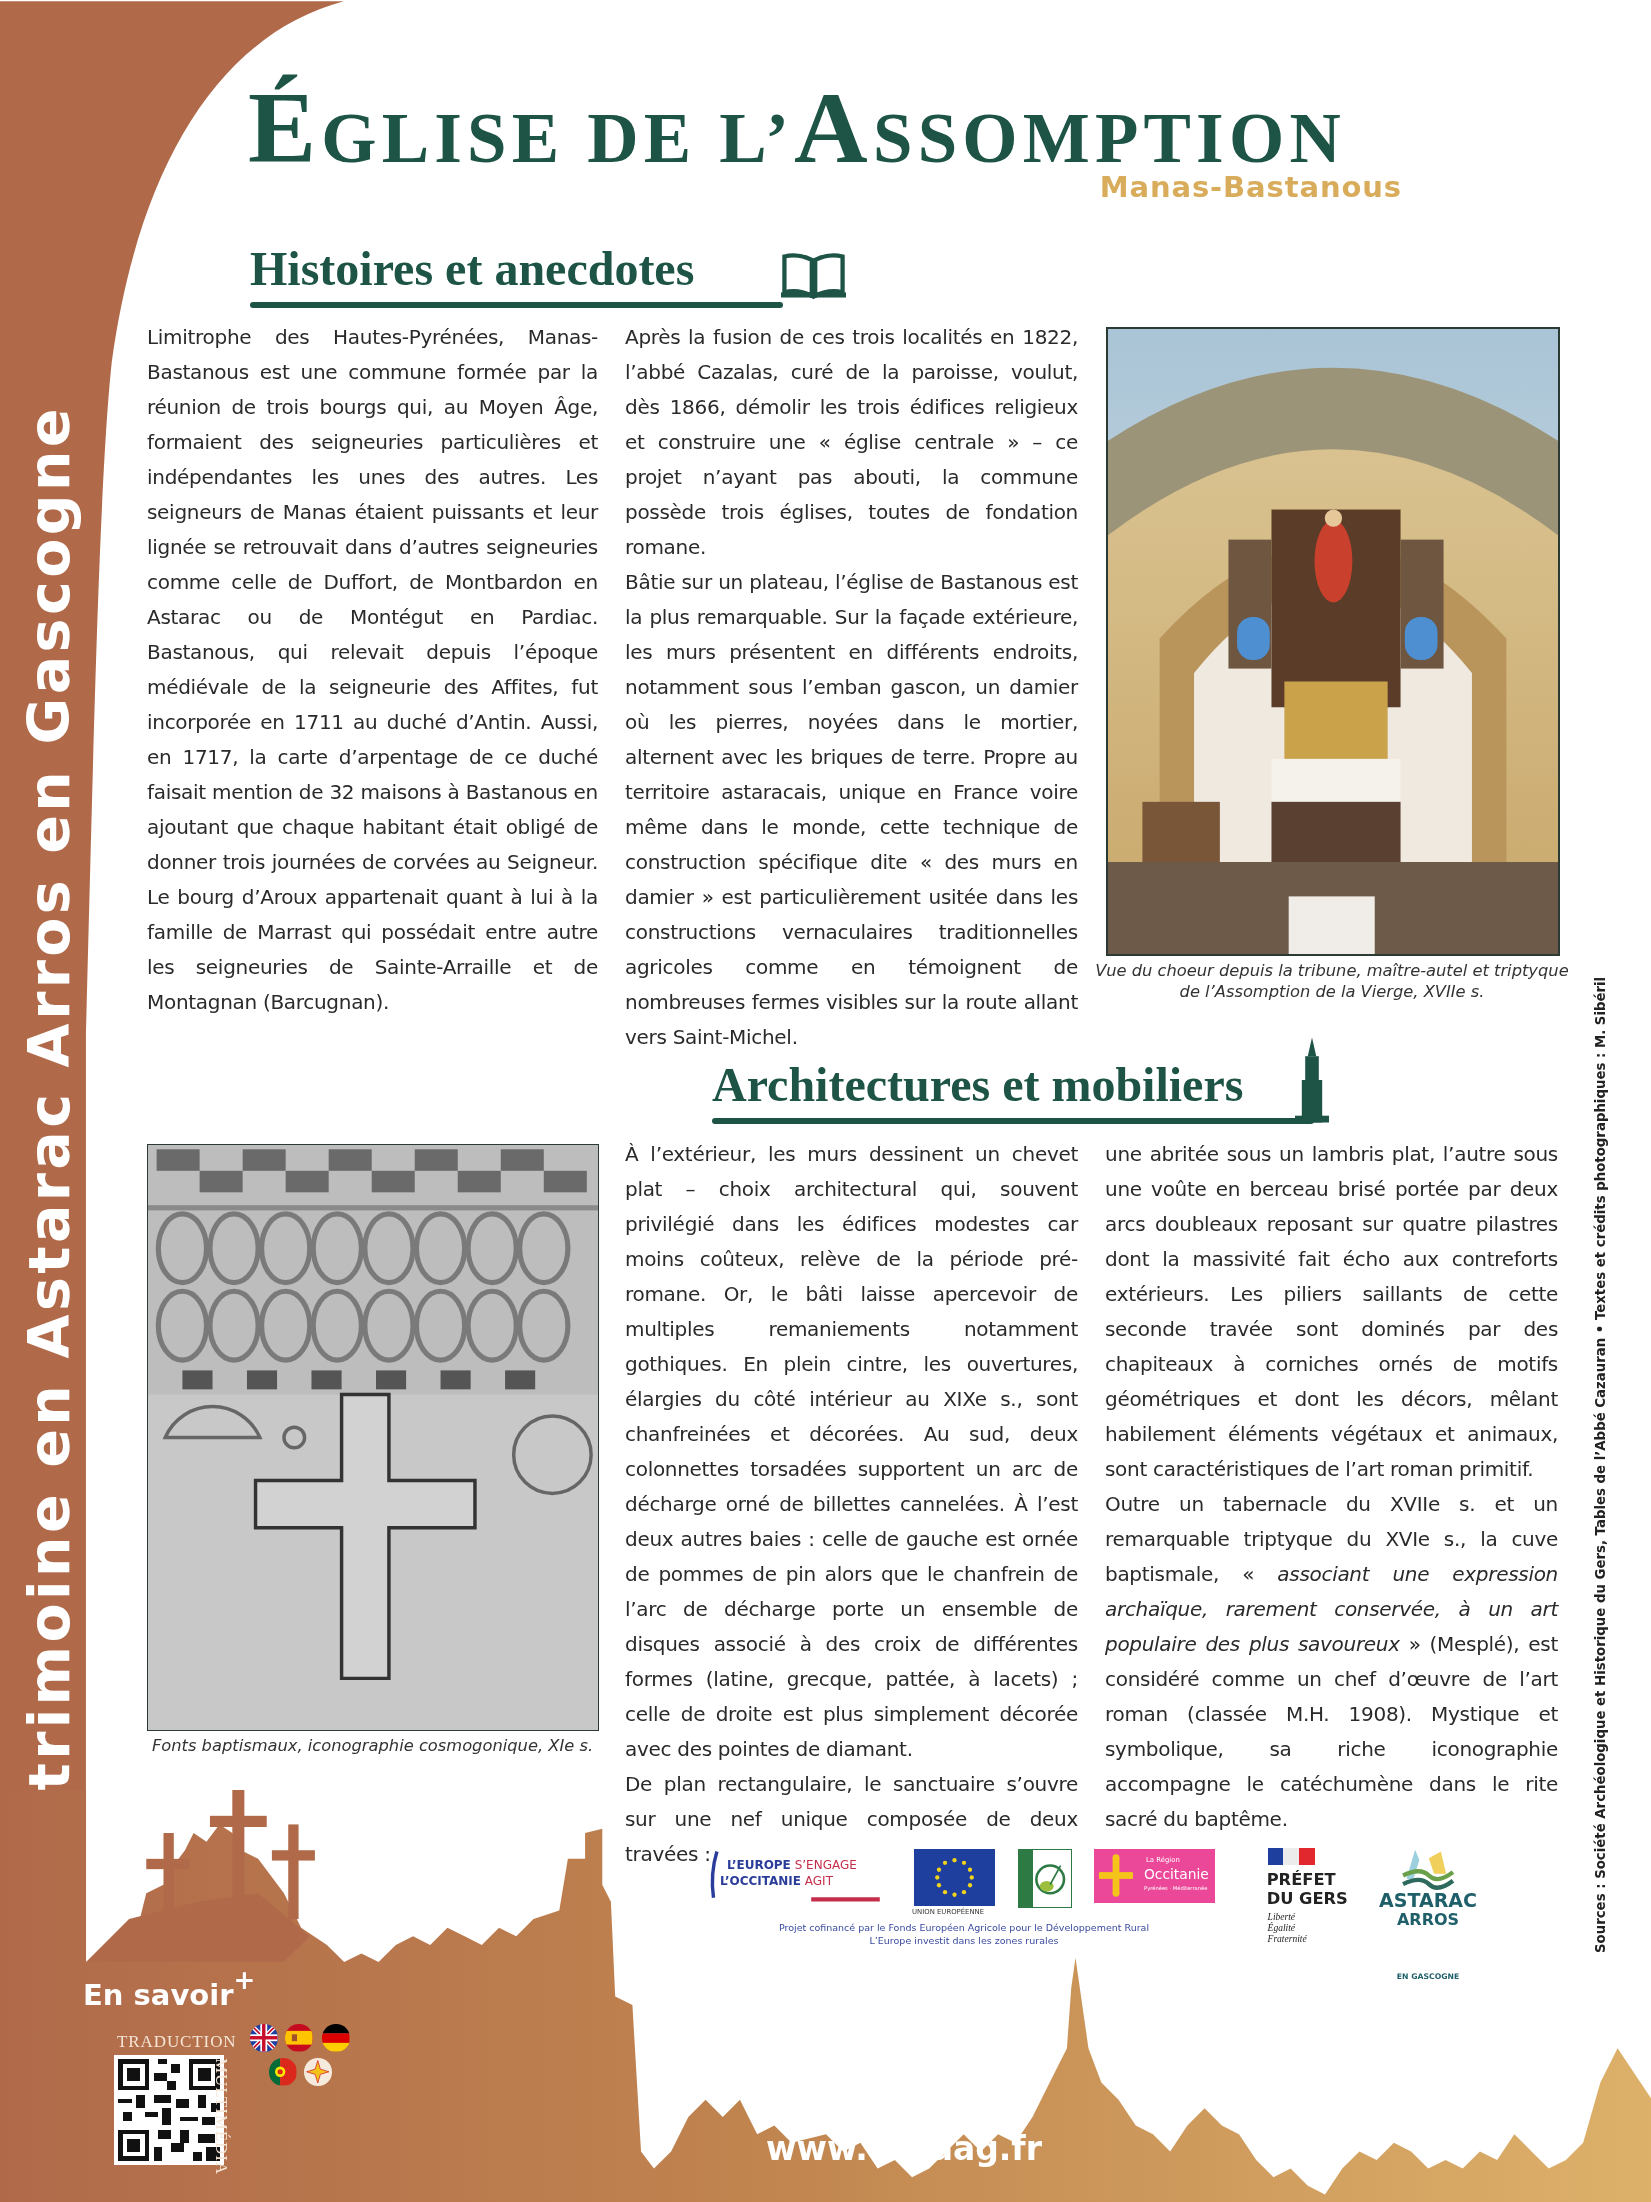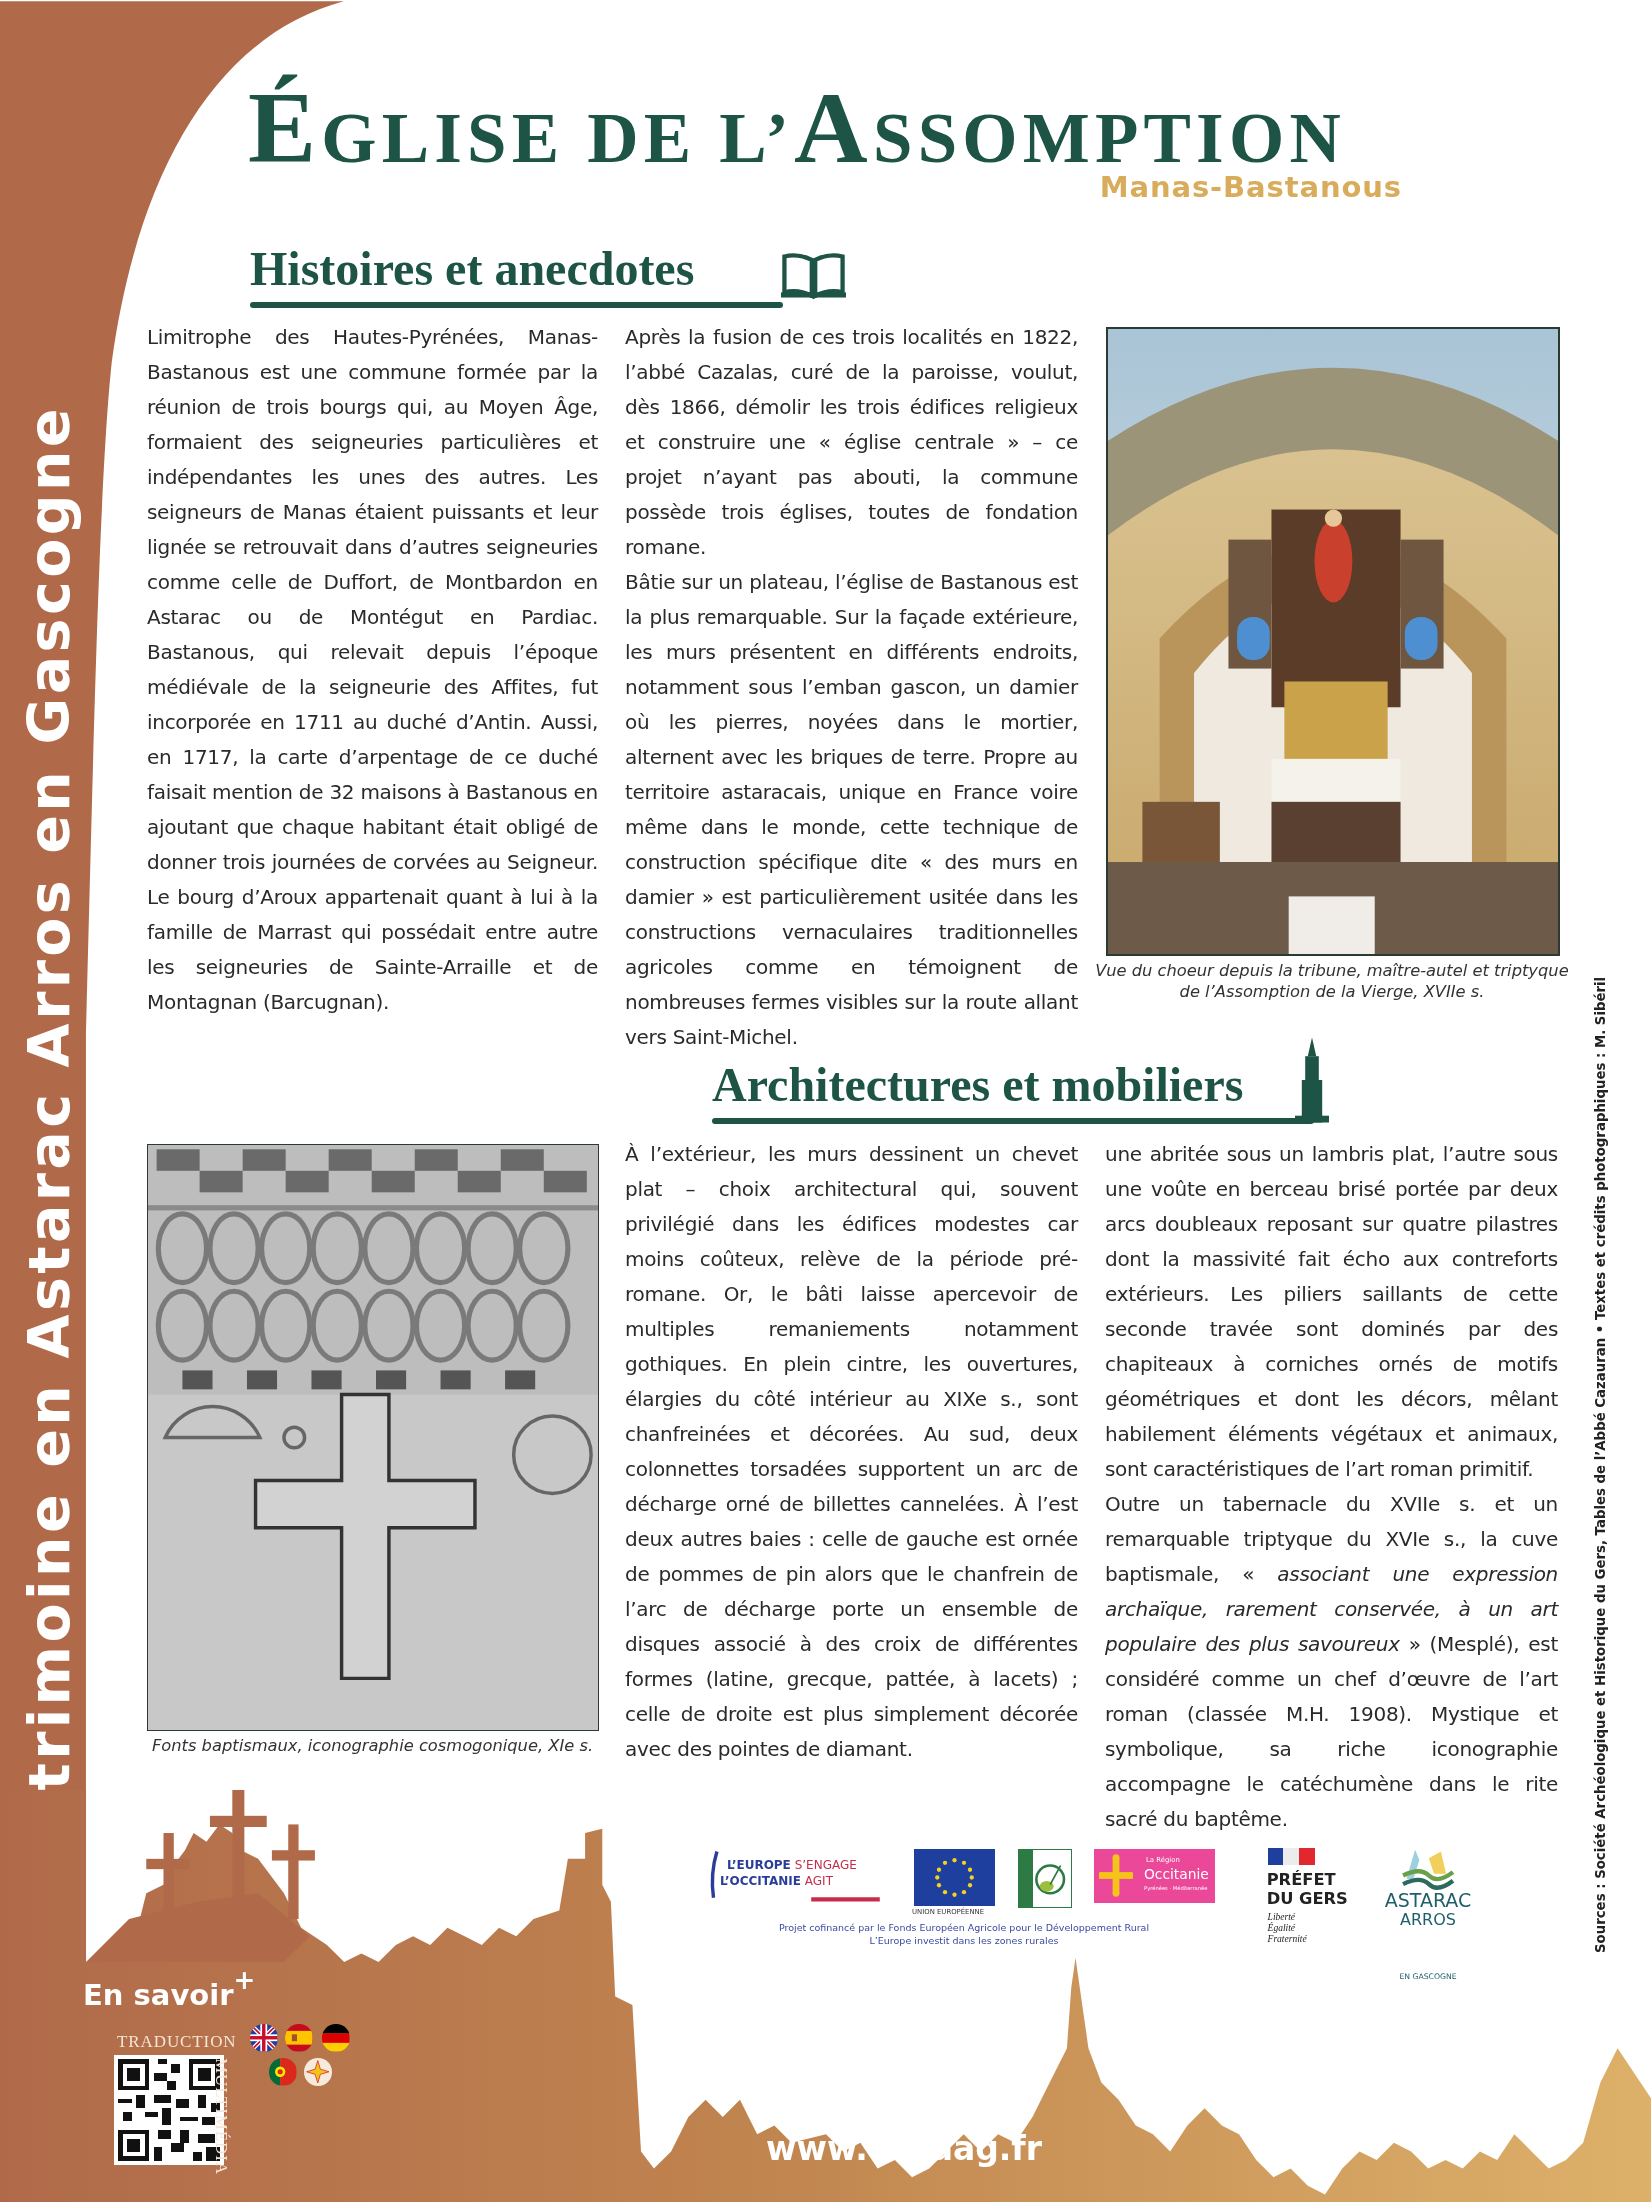--- a/index.html
+++ b/index.html
@@ -160,20 +160,21 @@
     <path d="M20,340 A60,60 0 0 1 130,340 Z" fill="none" stroke="#666" stroke-width="4"></path>
     <circle cx="170" cy="340" r="12" fill="none" stroke="#666" stroke-width="4"></circle>
     <circle cx="470" cy="360" r="45" fill="none" stroke="#666" stroke-width="4"></circle>
     <path d="M225,290 L280,290 L280,390 L380,390 L380,445 L280,445 L280,620 L225,620 L225,445 L125,445 L125,390 L225,390 Z" fill="#d2d2d2" stroke="#333" stroke-width="4"></path>
   </svg>
 </div>
 <div class="caption" style="left:138px; top:1736px; width:469px;">Fonts baptismaux, iconographie cosmogonique, XIe s.</div>
 
 <div class="col" style="left:625px; top:1137px; width:453px;">
   <p>À l’extérieur, les murs dessinent un chevet plat – choix architectural qui, souvent privilégié dans les édifices modestes car moins coûteux, relève de la période pré-romane. Or, le bâti laisse apercevoir de multiples remaniements notamment gothiques. En plein cintre, les ouvertures, élargies du côté intérieur au XIXe s., sont chanfreinées et décorées. Au sud, deux colonnettes torsadées supportent un arc de décharge orné de billettes cannelées. À l’est deux autres baies : celle de gauche est ornée de pommes de pin alors que le chanfrein de l’arc de décharge porte un ensemble de disques associé à des croix de différentes formes (latine, grecque, pattée, à lacets) ; celle de droite est plus simplement décorée avec des pointes de diamant.</p>
+  <p>De plan rectangulaire, le sanctuaire s’ouvre sur une nef unique composée de deux travées :</p>
 </div>
 <div class="col" style="left:1105px; top:1137px; width:453px;">
   <p>une abritée sous un lambris plat, l’autre sous une voûte en berceau brisé portée par deux arcs doubleaux reposant sur quatre pilastres dont la massivité fait écho aux contreforts extérieurs. Les piliers saillants de cette seconde travée sont dominés par des chapiteaux à corniches ornés de motifs géométriques et dont les décors, mêlant habilement éléments végétaux et animaux, sont caractéristiques de l’art roman primitif.</p>
   <p><span>Outre un tabernacle du XVIIe s. et un remarquable triptyque du XVIe s., la cuve baptismale, « </span><em>associant une expression archaïque, rarement conservée, à un art populaire des plus savoureux</em><span> » (Mesplé), est considéré comme un chef d’œuvre de l’art roman (classée M.H. 1908). Mystique et symbolique, sa riche iconographie accompagne le catéchumène dans le rite sacré du baptême.</span></p>
 </div>
 
 <div class="credits">Sources : Société Archéologique et Historique du Gers, Tables de l’Abbé Cazauran • Textes et crédits photographiques : M. Sibéril</div>
 
 <svg class="bottom-svg" width="1652" height="413" viewBox="0 0 1920 480">
   <defs>
@@ -261,21 +262,21 @@
       <div>PRÉFET</div>
       <div>DU GERS</div>
     </div>
   <div style="position:absolute; left:2.6px; top:64px; font-family:'Liberation Serif', serif; font-style:italic; font-size:9.5px; line-height:11.2px; color:#222;">
       <div>Liberté</div>
       <div>Égalité</div>
       <div>Fraternité</div>
     </div>
 </div>
 
-<div class="logo" style="left:1372px; top:1848px; width:112px; height:103px;">
+<div class="logo" style="left:1372px; top:1848px; width:112px; height:103px;font-weight:bold;">
   <svg width="112" height="43" viewBox="0 0 130 50" style="position:absolute; left:0; top:0;">
     <polygon points="50,2 40,36 48,36 55,14" fill="#9cd0df"></polygon>
     <polygon points="66,12 80,4 86,30 72,30" fill="#f0cf5a"></polygon>
     <path d="M36,32 Q56,22 66,32 T94,28" fill="none" stroke="#6aa04a" stroke-width="5"></path>
     <path d="M36,42 Q56,32 66,42 T94,38" fill="none" stroke="#2d6a5d" stroke-width="5"></path>
   </svg>
   <div style="position:absolute; left:0; top:43px; width:112px; text-align:center; font-family:'DejaVu Sans', sans-serif; color:#1f5f6a;">
     <div style="font-size:19px; line-height:19px;">ASTARAC</div>
     <div style="font-size:16px; line-height:19px;">ARROS</div>
     <div style="font-size:7.7px; line-height:10.3px;margin-top:43px;">EN GASCOGNE</div>

